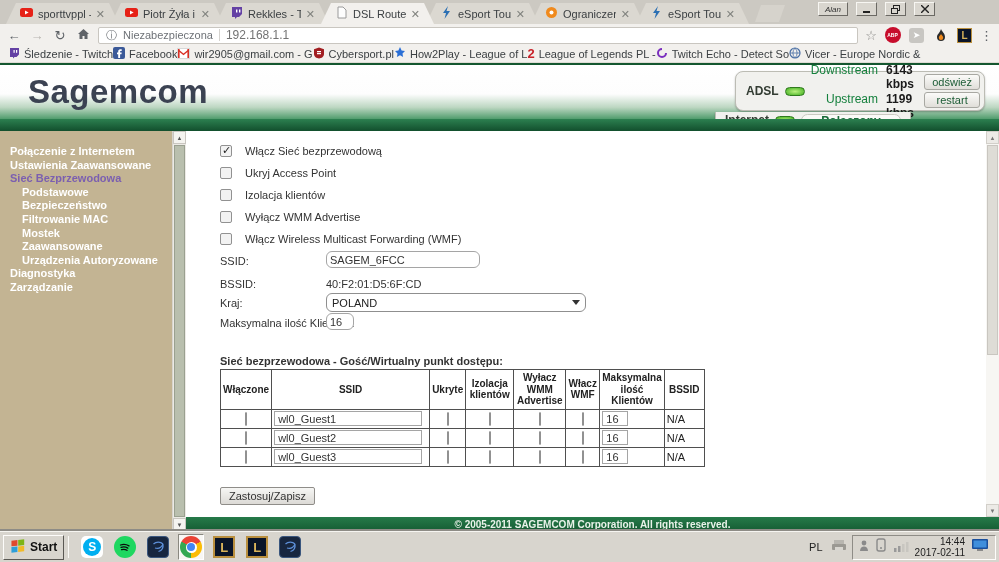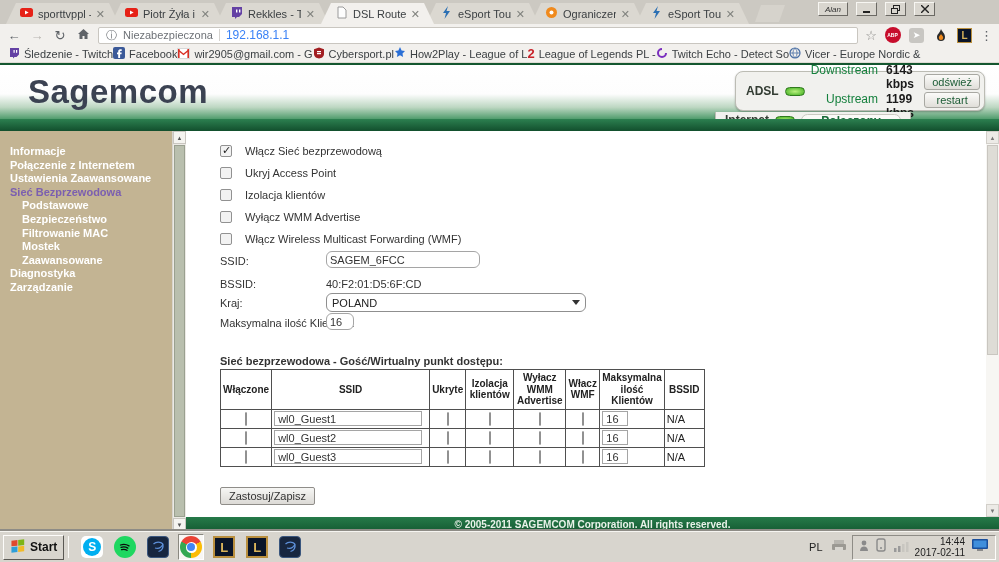--- a/index.html
+++ b/index.html
@@ -24,21 +24,21 @@
   .winbtn.profile{min-width:30px;font-style:italic;font-size:8px;color:#333;}
 
   
   .toolbar{position:absolute;top:24px;left:0;right:0;height:22px;background:#f2f0ed;display:flex;align-items:center;padding:0 6px;gap:7px;}
   .navico{font-size:13px;color:#5f6368;width:16px;text-align:center;}
   .navico.disabled{color:#b8b5b0;}
   .urlbar{flex:1;height:17px;background:#fff;border:1px solid #c9c6c0;border-radius:2px;display:flex;align-items:center;gap:6px;padding:0 7px;}
   .sec-ico{font-size:11px;color:#6e7277;}
   .sec-text{font-size:11px;color:#6e7277;}
   .url-div{width:1px;height:12px;background:#d5d3cf;}
-  .url-text{font-size:12px;color:#3b82f6;}
+  .url-text{font-size:12px;color:#737373;}
   .star{font-size:13px;color:#8a8886;}
   .ext{width:17px;height:17px;display:flex;align-items:center;justify-content:center;}
   .abp{width:16px;height:16px;border-radius:50%;background:#c70d2c;color:#fff;font-size:5px;font-weight:bold;display:flex;align-items:center;justify-content:center;}
   .extgray{width:15px;height:15px;border-radius:3px;background:#c8c6c2;color:#fff;font-size:9px;display:flex;align-items:center;justify-content:center;}
   .menu3{font-size:13px;color:#5f6368;}
 
   
   .bookmarks{position:absolute;top:46px;left:0;right:0;height:17px;background:#f2f0ed;border-bottom:1px solid #dedbd4;
     display:flex;align-items:center;padding:0 8px;font-size:11px;color:#3c4043;}
   .bm{display:flex;align-items:center;gap:4px;white-space:nowrap;}
@@ -320,29 +320,29 @@
     </div>
     <div class="inet-tab">
       <span class="inet-l">Internet</span>
       <span class="led"></span>
       <span class="inet-v">Połączony</span>
     </div>
     <div class="bar"></div>
   </div>
 
   <div class="sidebar">
-    <a class="snav">Informacje</a>
     <a class="snav">Połączenie z Internetem</a>
     <a class="snav">Ustawienia Zaawansowane</a>
     <a class="snav active">Sieć Bezprzewodowa</a>
     <a class="snav sub">Podstawowe</a>
     <a class="snav sub">Bezpieczeństwo</a>
     <a class="snav sub">Filtrowanie MAC</a>
     <a class="snav sub">Mostek</a>
     <a class="snav sub">Zaawansowane</a>
+    <a class="snav sub">Urządzenia Autoryzowane</a>
     <a class="snav">Diagnostyka</a>
     <a class="snav">Zarządzanie</a>
   </div>
   <div class="sbar">
     <div class="arr" style="top:0">▲</div>
     <div class="thumb"></div>
     <div class="arr" style="bottom:0">▼</div>
   </div>
 
   <div class="contentframe">

